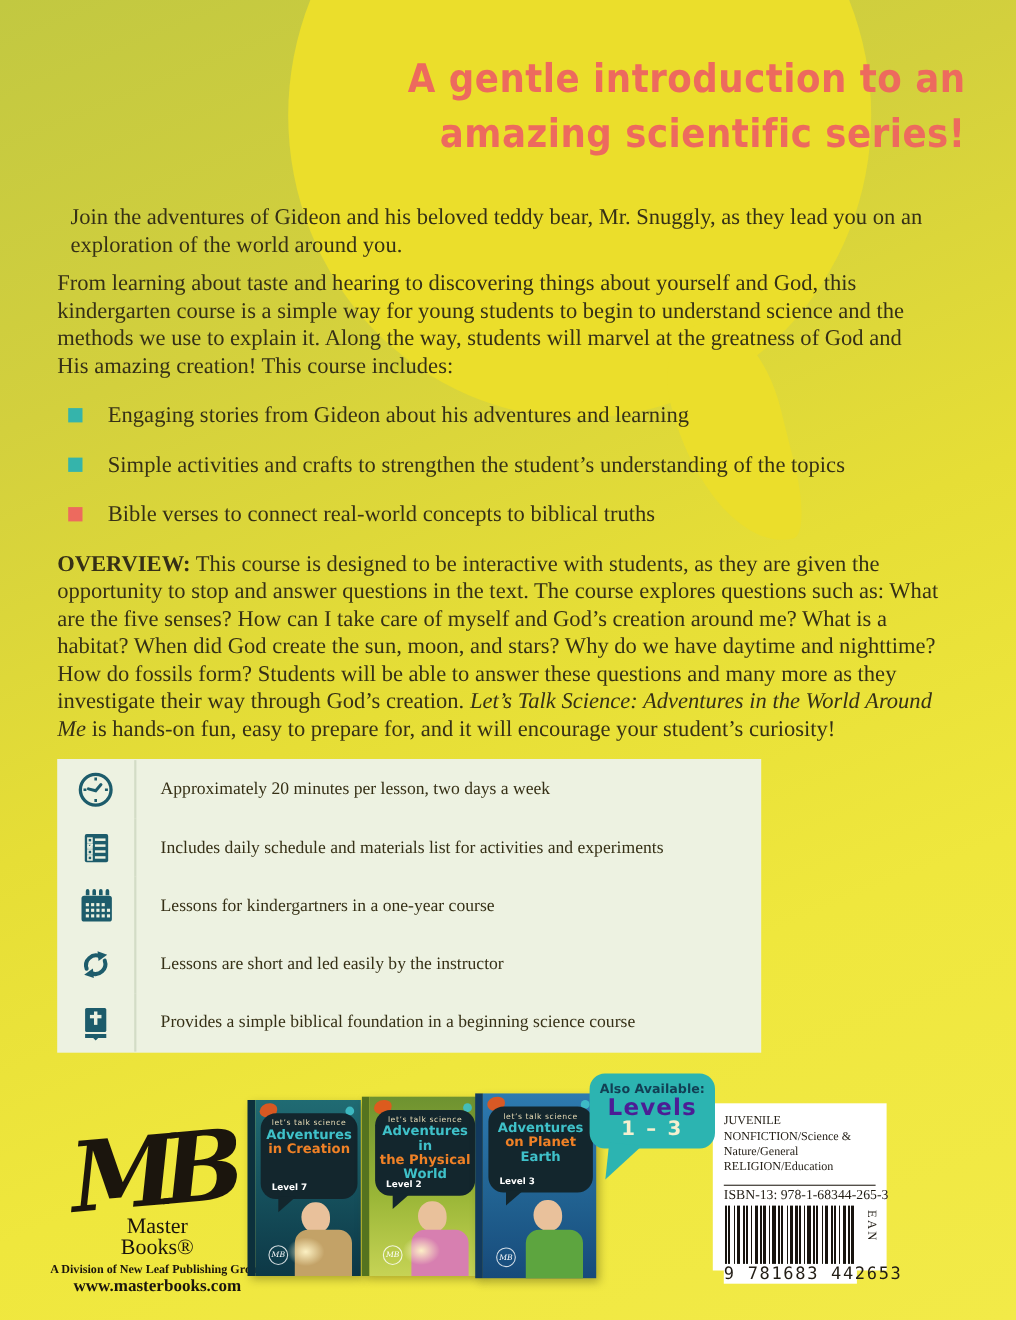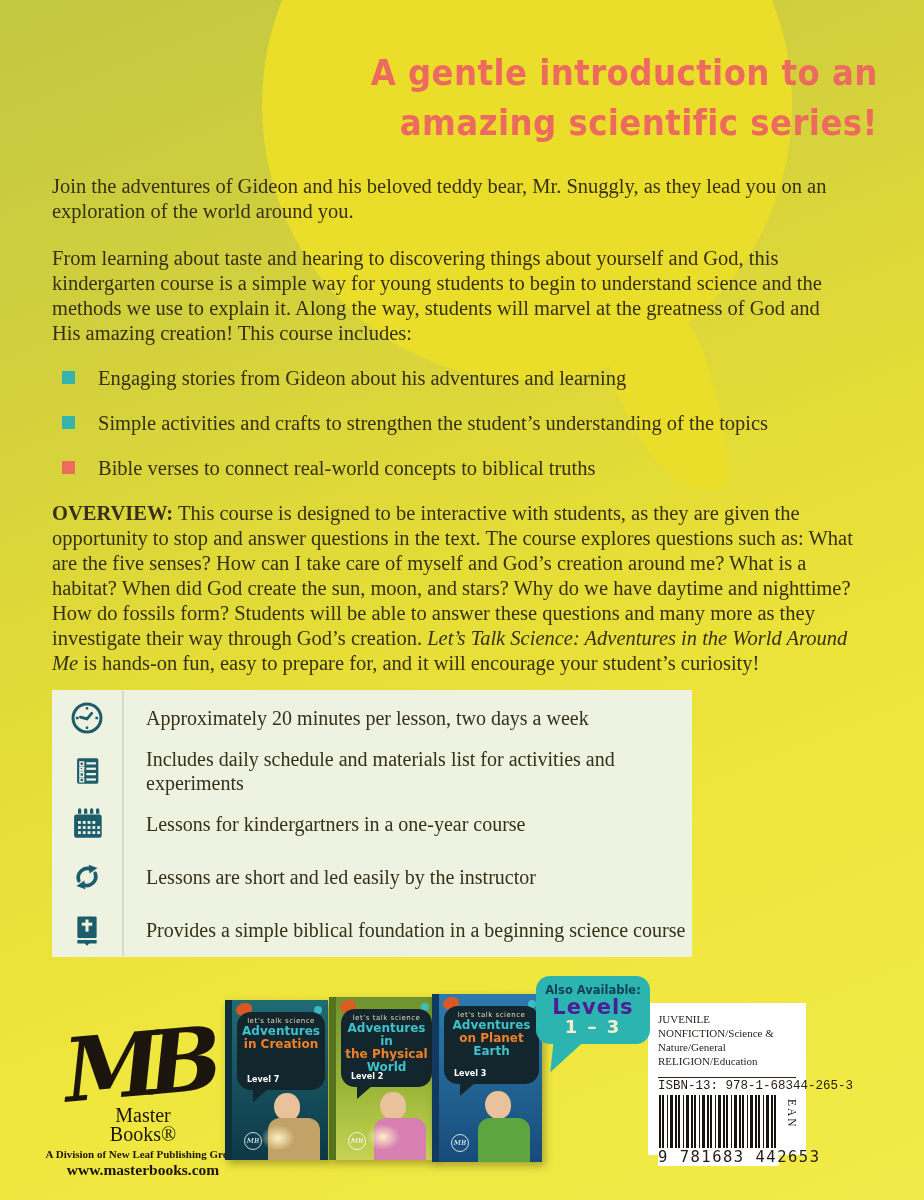--- a/index.html
+++ b/index.html
@@ -26,21 +26,21 @@
   .bullet-sq.teal{background:#35b4ab;}
   .bullet-sq.salmon{background:#ed6a5e;}
   .bullet-text{font-size:20.5px;line-height:25px;}
   .p-overview{top:501px;width:802px;}
   .ov-label{font-weight:bold;}
   .ov-italic{font-style:italic;}
   
   .features{position:absolute;left:52px;top:690px;width:640px;height:267px;background:#edf2e1;padding-top:1px;box-sizing:border-box;}
   .feature-row{display:flex;height:53px;}
   .f-icon{width:70px;display:flex;align-items:center;justify-content:center;}
-  .f-text{flex:1;border-left:2px solid #d3dcc6;padding-left:22px;display:flex;align-items:center;font-size:20px;line-height:24px;}
+  .f-text{flex:1;border-left:2px solid #d3dcc6;padding-left:22px;display:flex;align-items:center;font-size:16px;line-height:24px;}
   
   .publisher{position:absolute;left:30px;top:1022px;width:226px;text-align:center;color:#1b150d;}
   .monogram{font-family:"DejaVu Serif",serif;font-style:italic;font-weight:bold;font-size:88px;line-height:84px;letter-spacing:-14px;transform:rotate(-5deg);display:block;padding-right:14px;}
   .pub-name{font-size:20px;line-height:19px;}
   .pub-division{font-size:11px;line-height:14px;margin-top:3px;font-weight:bold;}
   .pub-site{font-size:15.5px;font-weight:bold;line-height:18px;}
   
   .covers{position:absolute;left:223px;top:994px;width:322px;height:172px;}
   .cover{position:absolute;box-shadow:3px 4px 8px rgba(40,40,0,.35);}
   .cover-1{left:2px;top:6px;width:103px;height:160px;z-index:1;}
@@ -72,42 +72,42 @@
   .mb-seal{position:absolute;left:12px;bottom:10px;width:16px;height:16px;border:1px solid rgba(255,255,255,.8);border-radius:50%;color:#fff;font-family:"DejaVu Serif",serif;font-style:italic;font-size:7px;line-height:16px;text-align:center;}
   
   .also{position:absolute;left:536px;top:976px;width:114px;height:68px;background:#2cb4b1;border-radius:14px;text-align:center;z-index:4;}
   .also-tail{position:absolute;left:16px;top:64px;width:0;height:0;border-top:34px solid #2cb4b1;border-right:30px solid transparent;transform:rotate(6deg);}
   .also-label{font-family:"DejaVu Sans",sans-serif;font-weight:bold;font-size:11.5px;color:#123f54;padding-top:7px;}
   .also-l1{font-family:"DejaVu Sans",sans-serif;font-weight:bold;font-size:21px;line-height:20px;color:#4c1d95;letter-spacing:1px;}
   .also-l2{font-family:"DejaVu Sans",sans-serif;font-weight:bold;font-size:18px;line-height:19px;color:#f5efcf;letter-spacing:2px;}
   
   .bcbox{position:absolute;left:648px;top:1003px;width:158px;height:152px;background:#fff;padding:9px 10px 0 10px;box-sizing:border-box;color:#221d15;}
   .bc-cat{font-size:11px;line-height:14px;}
-  .bc-isbn{margin-top:9px;border-top:1.5px solid #2a251d;padding-top:1px;font-size:12.5px;text-align:center;white-space:nowrap;font-family:Liberation Mono, monospace;}
+  .bc-isbn{margin-top:9px;border-top:1.5px solid #2a251d;padding-top:1px;font-size:12.5px;text-align:center;white-space:nowrap;}
   .bc-area{position:relative;margin-top:2px;height:80px;}
   .bc-bars{position:absolute;left:1px;right:17px;top:0;height:54px;
     background:repeating-linear-gradient(90deg,#17130e 0 2px,#fff 2px 3px,#17130e 3px 5px,#fff 5px 8px,#17130e 8px 9px,#fff 9px 11px,#17130e 11px 14px,#fff 14px 16px);}
   .bc-ean{position:absolute;right:-2px;top:4px;writing-mode:vertical-rl;font-size:11.5px;letter-spacing:2px;}
   .bc-num{position:absolute;left:0;right:17px;top:53px;background:#fff;font-family:"DejaVu Sans Mono",monospace;font-size:15.5px;letter-spacing:1.5px;text-align:center;white-space:nowrap;}
   svg .ink{fill:#1d5c6b;}
   svg .paper{fill:#edf2e1;}
 </style>
 </head>
 <body>
 
 <div class="page">
   <div class="blob"></div>
   <div class="blob-tail"></div>
 
   <div class="heading">
     <div class="hline">A gentle introduction to an</div>
     <div class="hline">amazing scientific series!</div>
   </div>
 
-  <p class="copy p-intro" style="margin:0;position:absolute">Join the adventures of Gideon and his beloved teddy bear, Mr. Snuggly, as they lead you on an exploration of the world around you.</p>
+  <p class="copy p-intro" style="margin:12px;position:absolute">Join the adventures of Gideon and his beloved teddy bear, Mr. Snuggly, as they lead you on an exploration of the world around you.</p>
   <p class="copy p-second" style="margin:0;position:absolute">From learning about taste and hearing to discovering things about yourself and God, this kindergarten course is a simple way for young students to begin to understand science and the methods we use to explain it. Along the way, students will marvel at the greatness of God and His amazing creation! This course includes:</p>
 
   <div class="bullets">
     <div class="bullet-row">
       <span class="bullet-sq teal"></span>
       <span class="bullet-text">Engaging stories from Gideon about his adventures and learning</span>
     </div>
     <div class="bullet-row">
       <span class="bullet-sq teal"></span>
       <span class="bullet-text">Simple activities and crafts to strengthen the student’s understanding of the topics</span>

